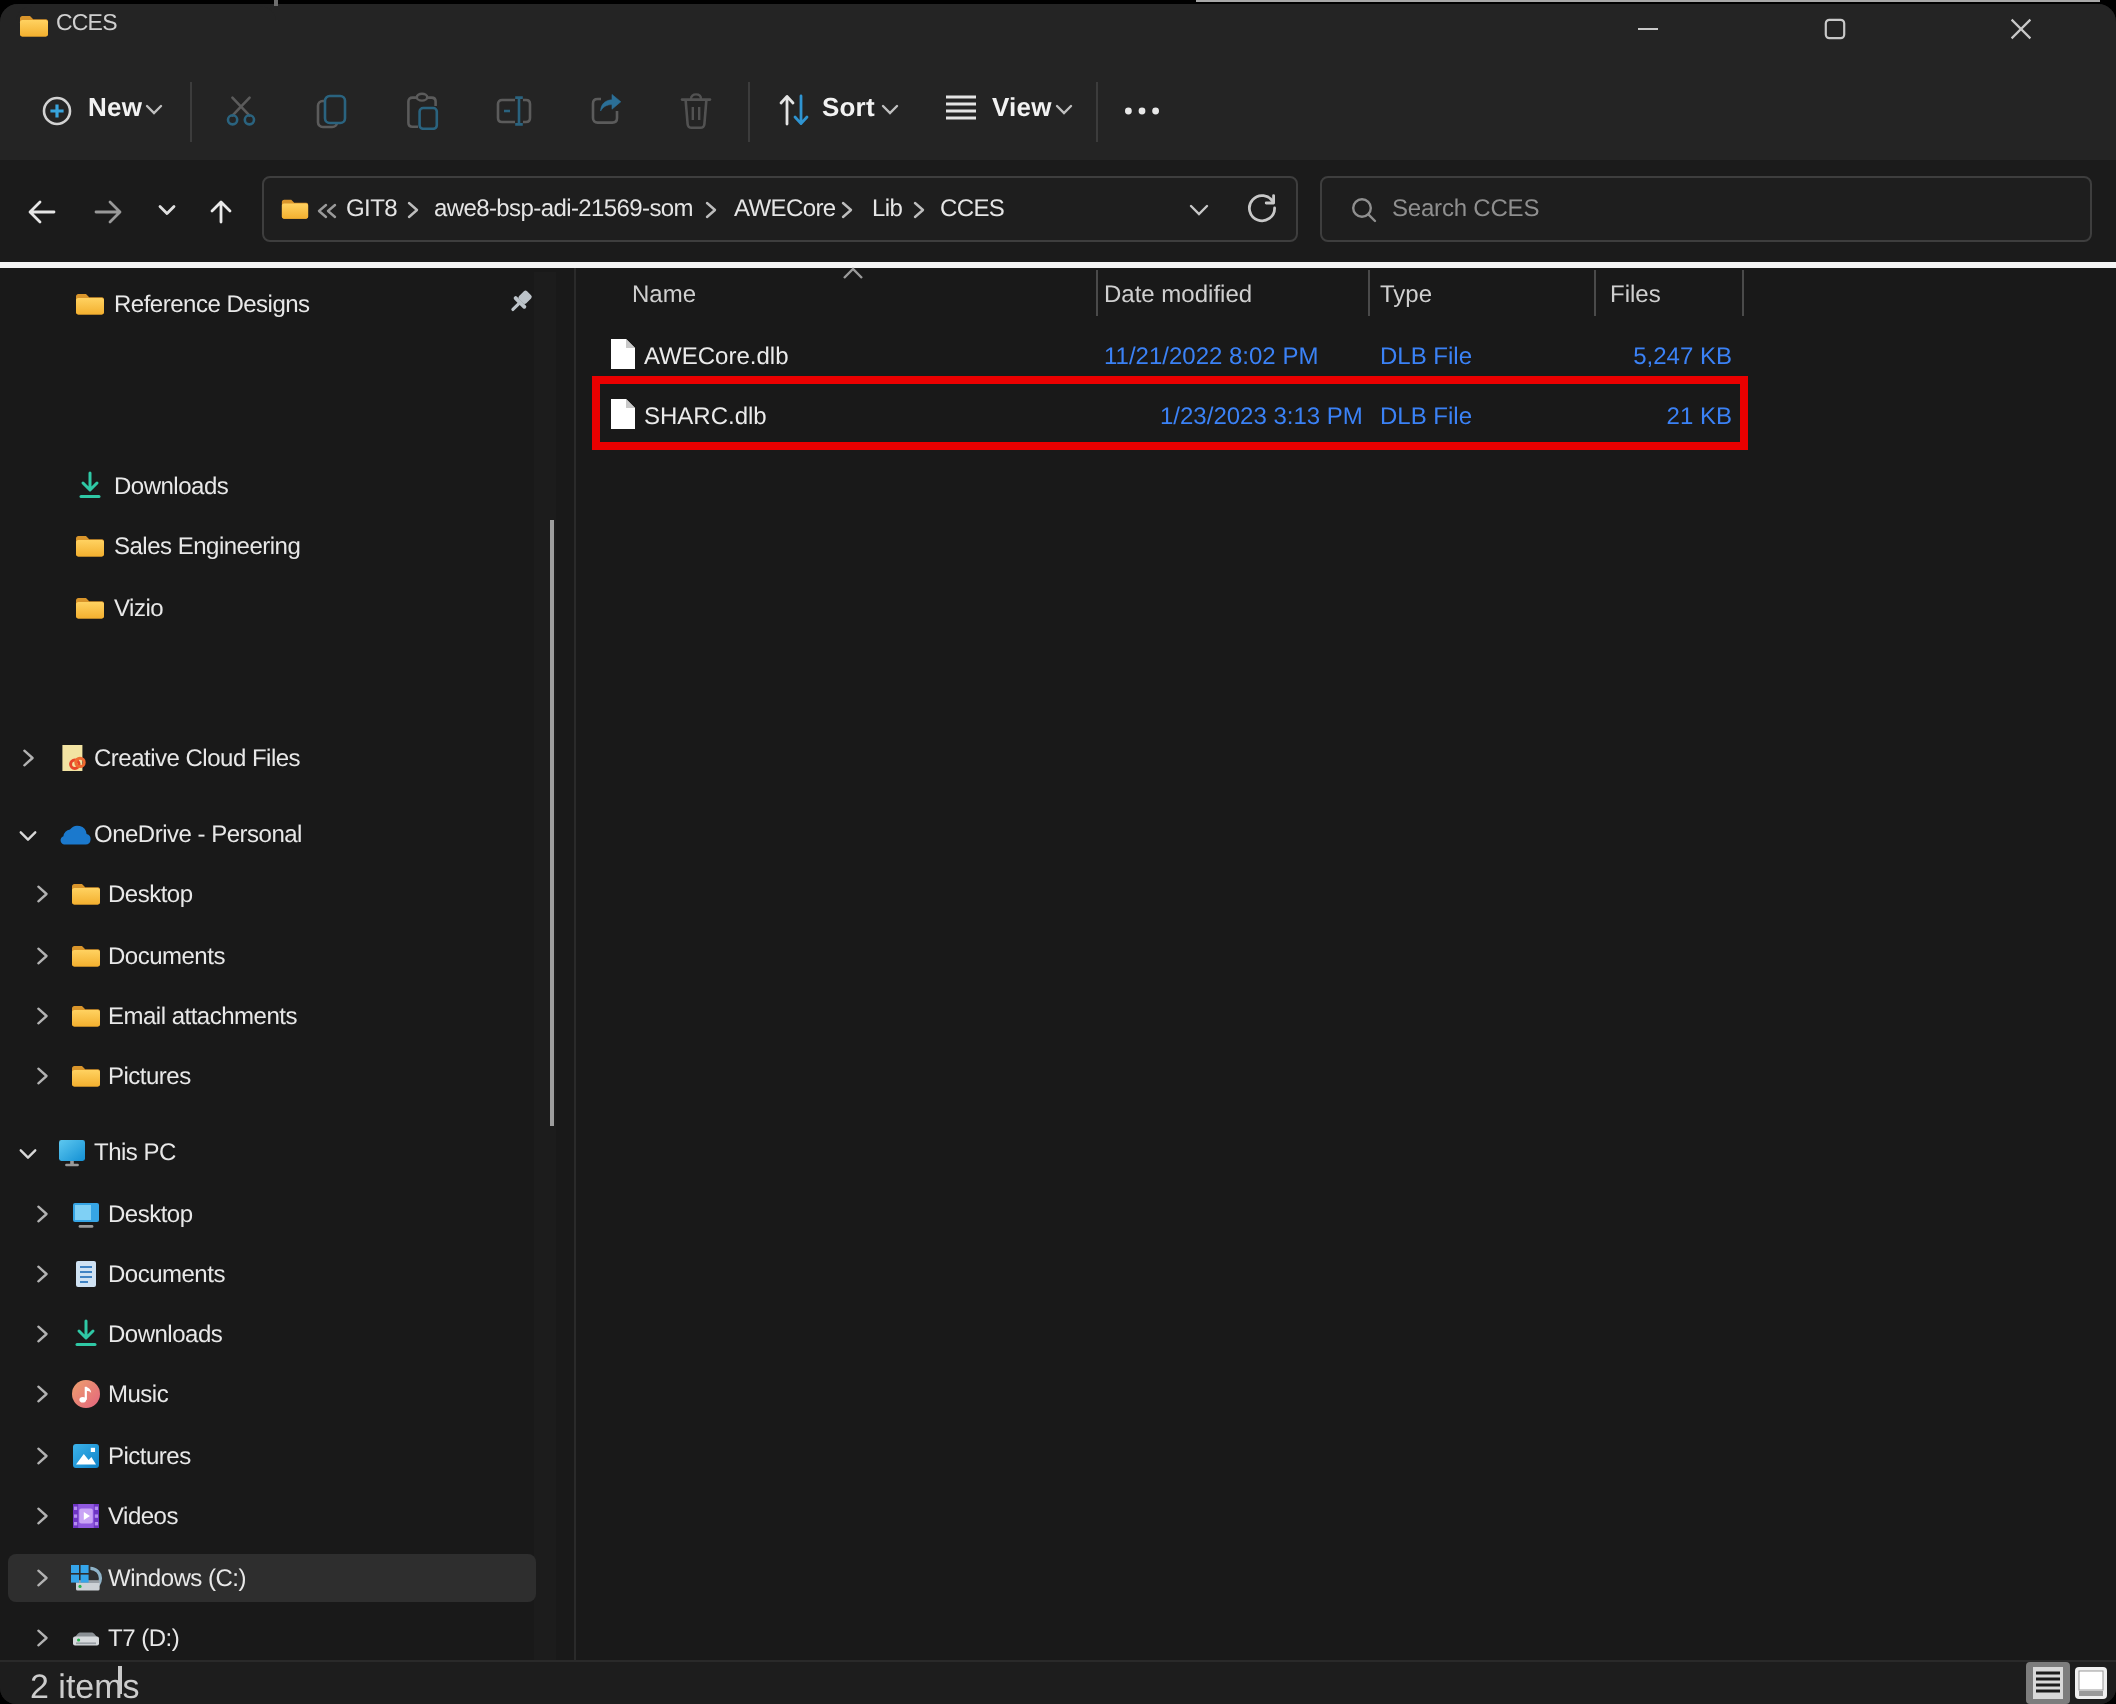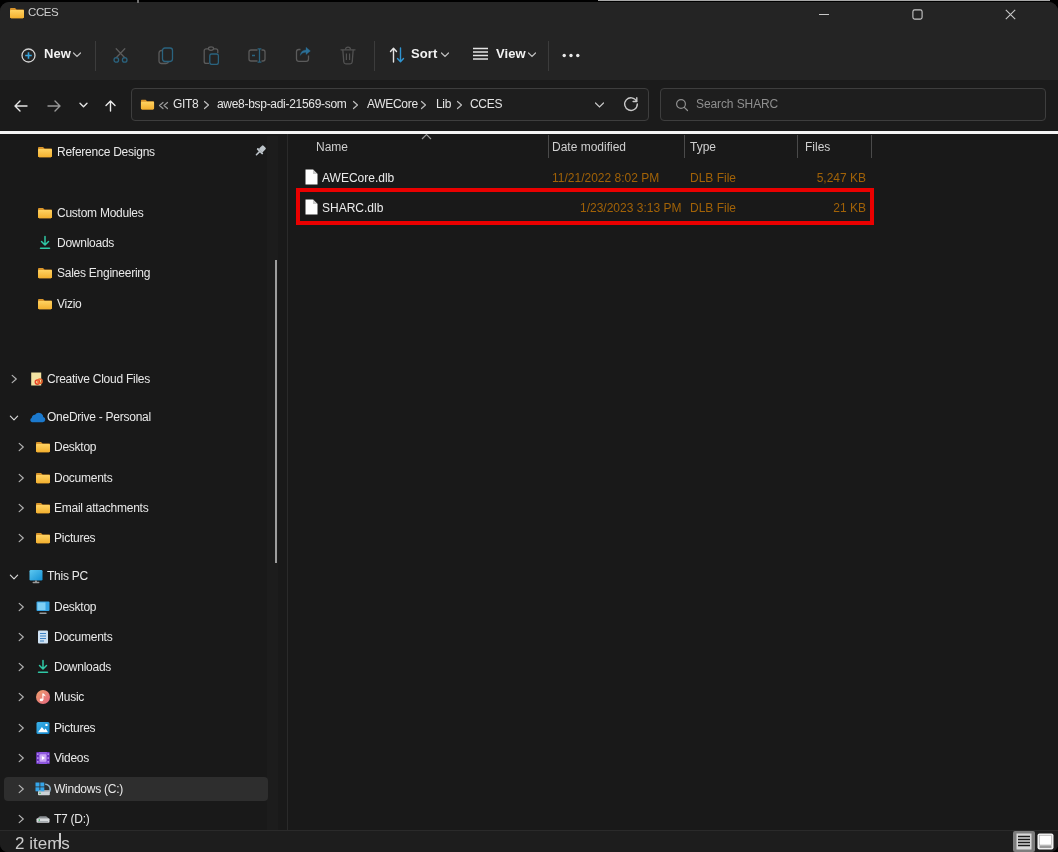--- a/index.html
+++ b/index.html
@@ -18,21 +18,21 @@
 .sep-v{position:absolute;width:1px;background:#3d3d3d}
 .box{position:absolute;top:86px;height:33px;background:#1e1e1e;border:1px solid #3e3e3e;border-radius:4px}
 .toptxt{color:#f2f2f2;font-size:13px;font-weight:700;letter-spacing:.1px}
 .srow{position:absolute;left:0;width:272px;height:30px}
 .srow span{position:absolute;top:50%;transform:translateY(-50%);font-size:12px;color:#e8e8e8;white-space:nowrap;letter-spacing:-0.25px}
 .sicon{position:absolute;top:7px;width:16px;height:16px}
 .schev{position:absolute;top:10px;width:10px;height:10px}
 .spin{position:absolute;left:253px;top:7px;width:15px;height:15px}
 .hdr{position:absolute;font-size:12px;color:#cfcfcf;white-space:nowrap}
 .cell{position:absolute;font-size:12px;color:#ebebeb;white-space:nowrap}
-.cell2{position:absolute;font-size:12px;color:#a16207;white-space:nowrap}
+.cell2{position:absolute;font-size:12px;color:#3b82f6;white-space:nowrap}
 .ficon{position:absolute;width:13px;height:16px}
 </style>
 </head>
 <body>
 <div id="page">
   <div class="win">
     <div class="titlebar"></div>
     <div class="tab"></div>
     <div class="toolbar"></div>
     <div class="addr"></div>
@@ -45,26 +45,20 @@
     <div class="ab" style="left:275px;top:258px;width:2px;height:303px;background:#9d9d9d"></div>
     <div class="srow" style="top:135px">
         <svg class="sicon" style="left:37px" viewBox="0 0 16 16">
           <use href="#folder16"></use>
         </svg>
         <span style="left:57px">Reference Designs</span>
         <svg class="spin" viewBox="0 0 16 16">
           <use href="#pin"></use>
         </svg>
       </div>
-    <div class="srow" style="top:196px">
-        <svg class="sicon" style="left:37px" viewBox="0 0 16 16">
-          <use href="#folder16"></use>
-        </svg>
-        <span style="left:57px">Custom Modules</span>
-      </div>
     <div class="srow" style="top:226px">
         <svg class="sicon" style="left:37px" viewBox="0 0 16 16">
           <path d="M8 1.5 V9.5 M4.5 6.5 L8 10 L11.5 6.5" fill="none" stroke="#2fc8a5" stroke-width="1.5" stroke-linecap="round" stroke-linejoin="round"></path>
           <path d="M3.5 13.2 H12.5" stroke="#2fc8a5" stroke-width="1.5" stroke-linecap="round"></path>
         </svg>
         <span style="left:57px">Downloads</span>
       </div>
     <div class="srow" style="top:256px">
         <svg class="sicon" style="left:37px" viewBox="0 0 16 16">
           <use href="#folder16"></use>
@@ -413,21 +407,21 @@
       </svg>
     <svg class="ab" style="left:623px;top:94px" width="16" height="16" viewBox="0 0 16 16">
         <path d="M13.6 5.2 A6.3 6.3 0 1 0 14.3 8" fill="none" stroke="#c8c8c8" stroke-width="1.4" stroke-linecap="round"></path>
         <path d="M13.8 1.8 V5.5 H10.1" fill="none" stroke="#c8c8c8" stroke-width="1.4" stroke-linecap="round" stroke-linejoin="round"></path>
       </svg>
     <div class="box" style="left:660px;width:386px"></div>
     <svg class="ab" style="left:675px;top:96px" width="14" height="14" viewBox="0 0 14 14">
         <circle cx="6" cy="6" r="4.4" fill="none" stroke="#8f8f8f" stroke-width="1.2"></circle>
         <path d="M9.3 9.3 L12.5 12.5" stroke="#8f8f8f" stroke-width="1.2" stroke-linecap="round"></path>
       </svg>
-    <div class="ab" style="left:696px;top:95px;font-size:12px;color:#8f8f8f;letter-spacing:-0.1px">Search SHARC</div>
+    <div class="ab" style="left:696px;top:95px;font-size:12px;color:#8f8f8f;letter-spacing:-0.1px">Search CCES</div>
   </div>
   <div class="ab" style="left:0;top:0;width:1058px;height:2px;background:#000"></div>
   <div class="ab" style="left:598px;top:0;width:452px;height:1px;background:#a8a8a8"></div>
   <div class="ab" style="left:137px;top:0;width:2px;height:3px;background:#6e6e6e"></div>
   <svg style="position:absolute;width:0;height:0">
     <defs>
       <g id="folder16">
         <path d="M1 4.2 C1 3.5 1.5 3 2.2 3 H6 l1.6 1.6 H14 c.6 0 1 .5 1 1.1 V12 c0 .7-.5 1.2-1.2 1.2 H2.2 C1.5 13.2 1 12.7 1 12 Z" fill="#d9952b"></path>
         <path d="M1 6.1 C1 5.5 1.5 5 2.2 5 H13.8 c.7 0 1.2 .5 1.2 1.1 V12 c0 .7-.5 1.2-1.2 1.2 H2.2 C1.5 13.2 1 12.7 1 12 Z" fill="url(#fgrad)"></path>
       </g>

